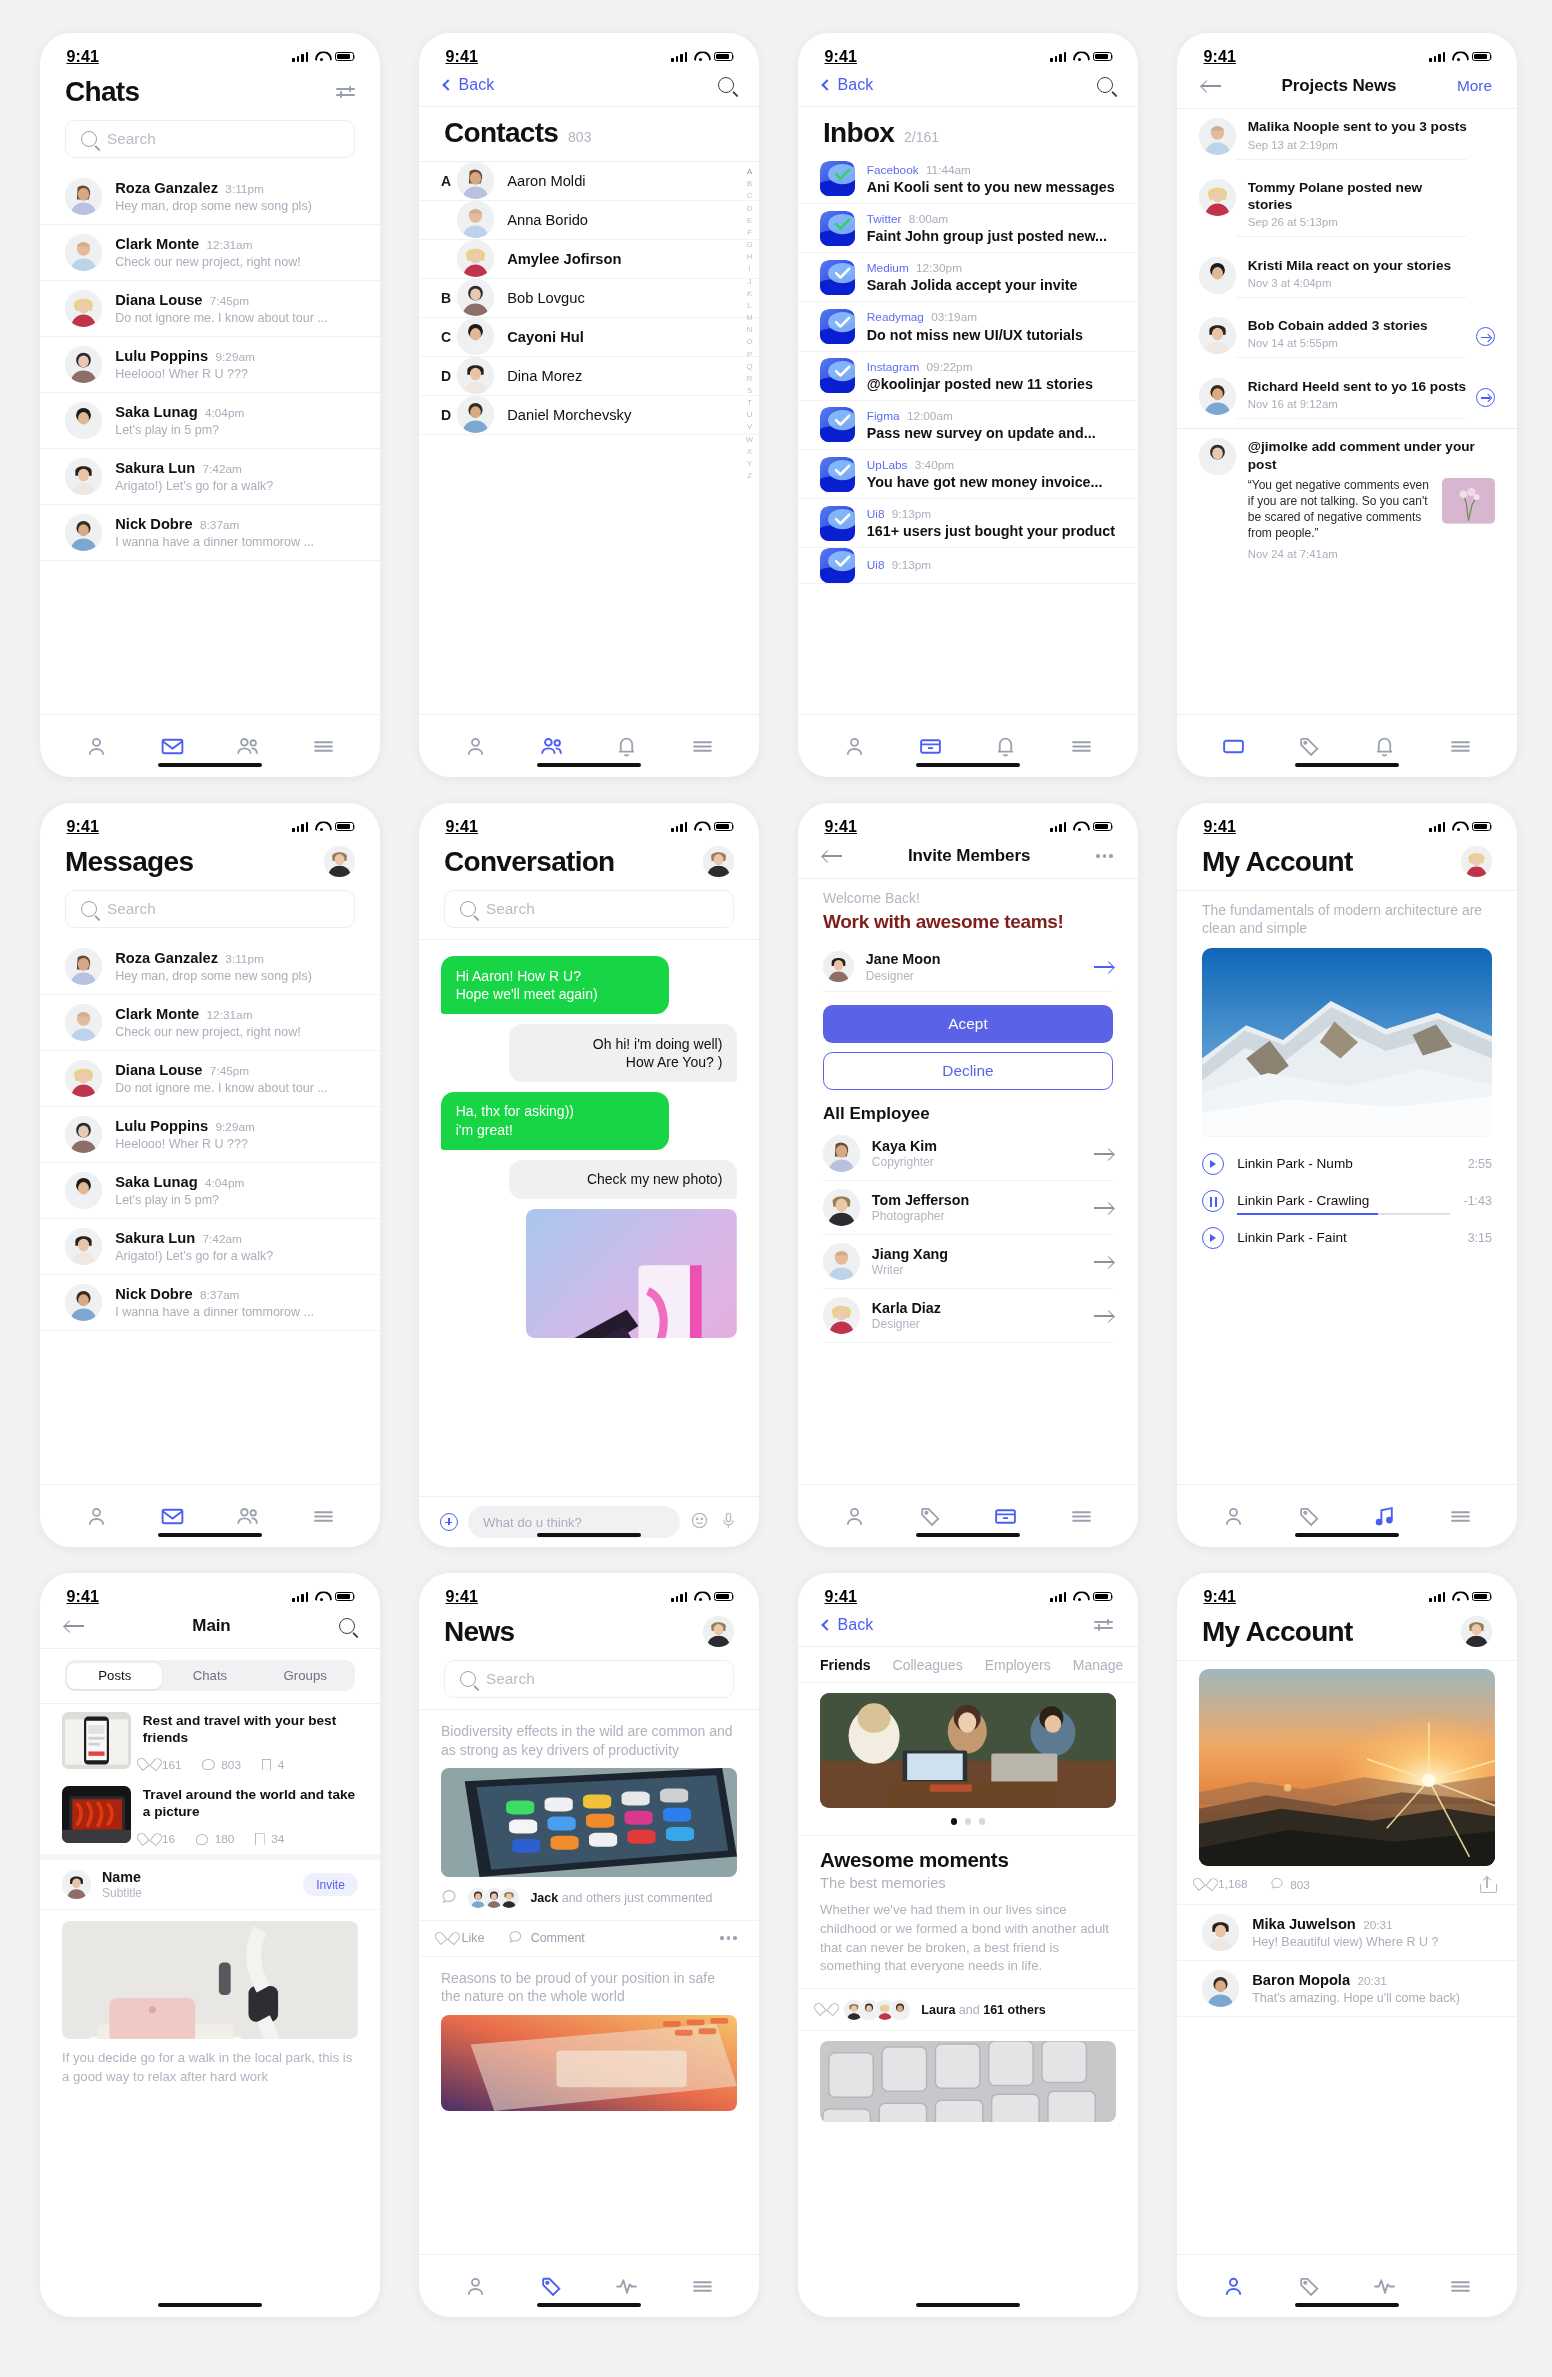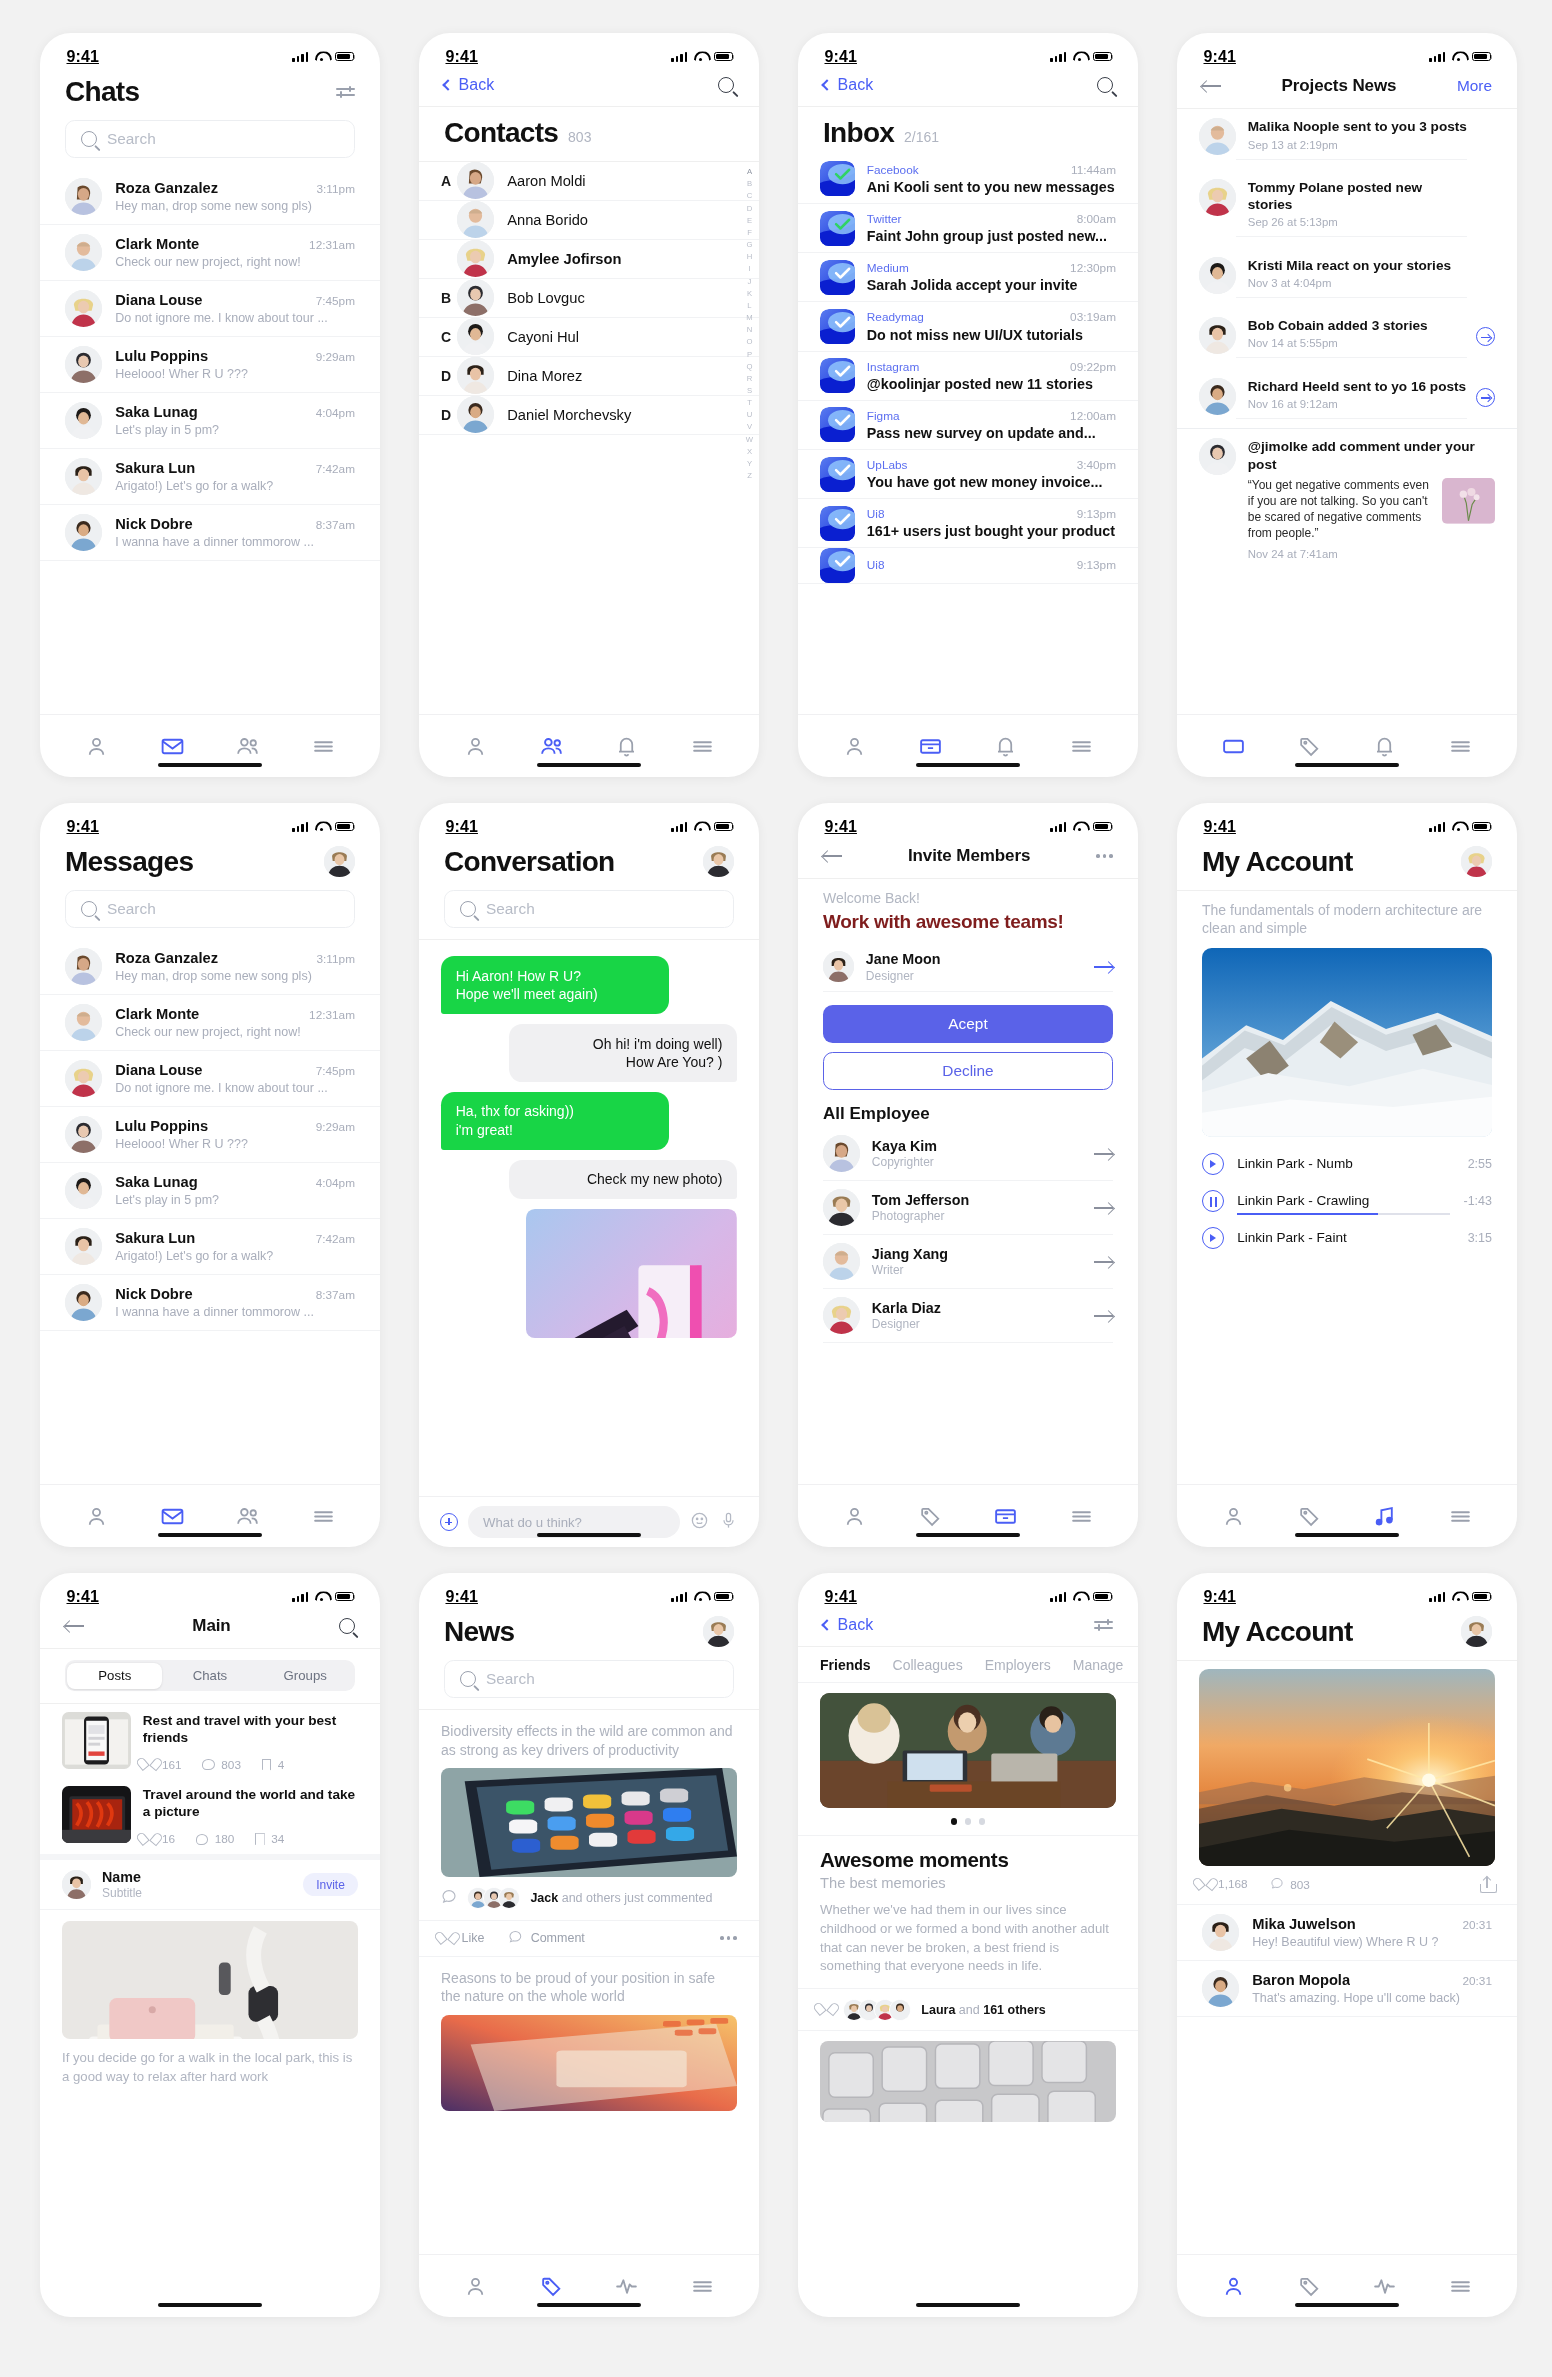--- a/index.html
+++ b/index.html
@@ -87,21 +87,21 @@
   .searchbar .ph{ font-size:15.4px; color:#b7bcc7;}
 
   .scroll{ flex:1 1 auto; overflow:hidden; position:relative;}
 
   
   .row{ display:flex; align-items:center; padding:0 25px; }
   .rowline{ border-bottom:0.7px solid #f1f2f4;}
   .av{ width:37px;height:37px;border-radius:50%;flex:0 0 37px; background:#eceef0; overflow:hidden; position:relative;}
   .av svg{display:block;width:100%;height:100%;}
   .rbody{ flex:1 1 auto; min-width:0; padding:11px 0 11px 13.2px; }
-  .rtop{ display:flex; align-items:baseline; justify-content:space-between; gap:7.3px;}
+  .rtop{ display:flex; align-items:baseline; gap:7.3px;}
   .rname{ font-size:14.7px;font-weight:700;color:#111; white-space:nowrap; overflow:hidden; text-overflow:ellipsis;}
   .rtime{ font-size:11.8px;color:#a9aebb; flex:0 0 auto;}
   .rsub{ font-size:12.5px;color:#a9aebb; margin-top:2.9px; white-space:nowrap;overflow:hidden;text-overflow:ellipsis;}
 
   
   .tabbar{
     flex:0 0 63px; border-top:0.7px solid #f0f0f2;
     display:flex; align-items:center; justify-content:space-around; padding:0 19px;
   }
   .tbi{ width:25px;height:22px; display:flex;align-items:center;justify-content:center;}
@@ -486,21 +486,21 @@
   <div class="row rowline" style="padding:0 22px">
     <span class="ltr">C</span>
     <span class="av">
               <svg viewBox="0 0 50 50">
                 <rect width="50" height="50" fill="#eef0f2"></rect>
                 <circle cx="25" cy="18" r="10" fill="#1d1a18"></circle>
                 <ellipse cx="25" cy="22" rx="7.4" ry="8.4" fill="#e0b895"></ellipse>
                 <path d="M7 50c2-12 9-17 18-17s16 5 18 17z" fill="#f0f1f3"></path>
               </svg>
             </span>
-    <div class="rbody"><span class="rname" style="font-weight:400;font-size:14.7px">Cayoni Hul</span></div>
+    <div class="rbody"><span class="rname" style="font-weight:700;font-size:14.7px">Cayoni Hul</span></div>
   </div>
   <div class="row rowline" style="padding:0 22px">
     <span class="ltr">D</span>
     <span class="av">
               <svg viewBox="0 0 50 50">
                 <rect width="50" height="50" fill="#eef0f2"></rect>
                 <path d="M14 18c0-9 22-9 22 0v6H14z" fill="#2b2118"></path>
                 <ellipse cx="25" cy="23" rx="7.5" ry="8.5" fill="#e8c3a6"></ellipse>
                 <path d="M8 50c2-12 9-17 17-17s15 5 17 17z" fill="#efe8e2"></path>
               </svg>

